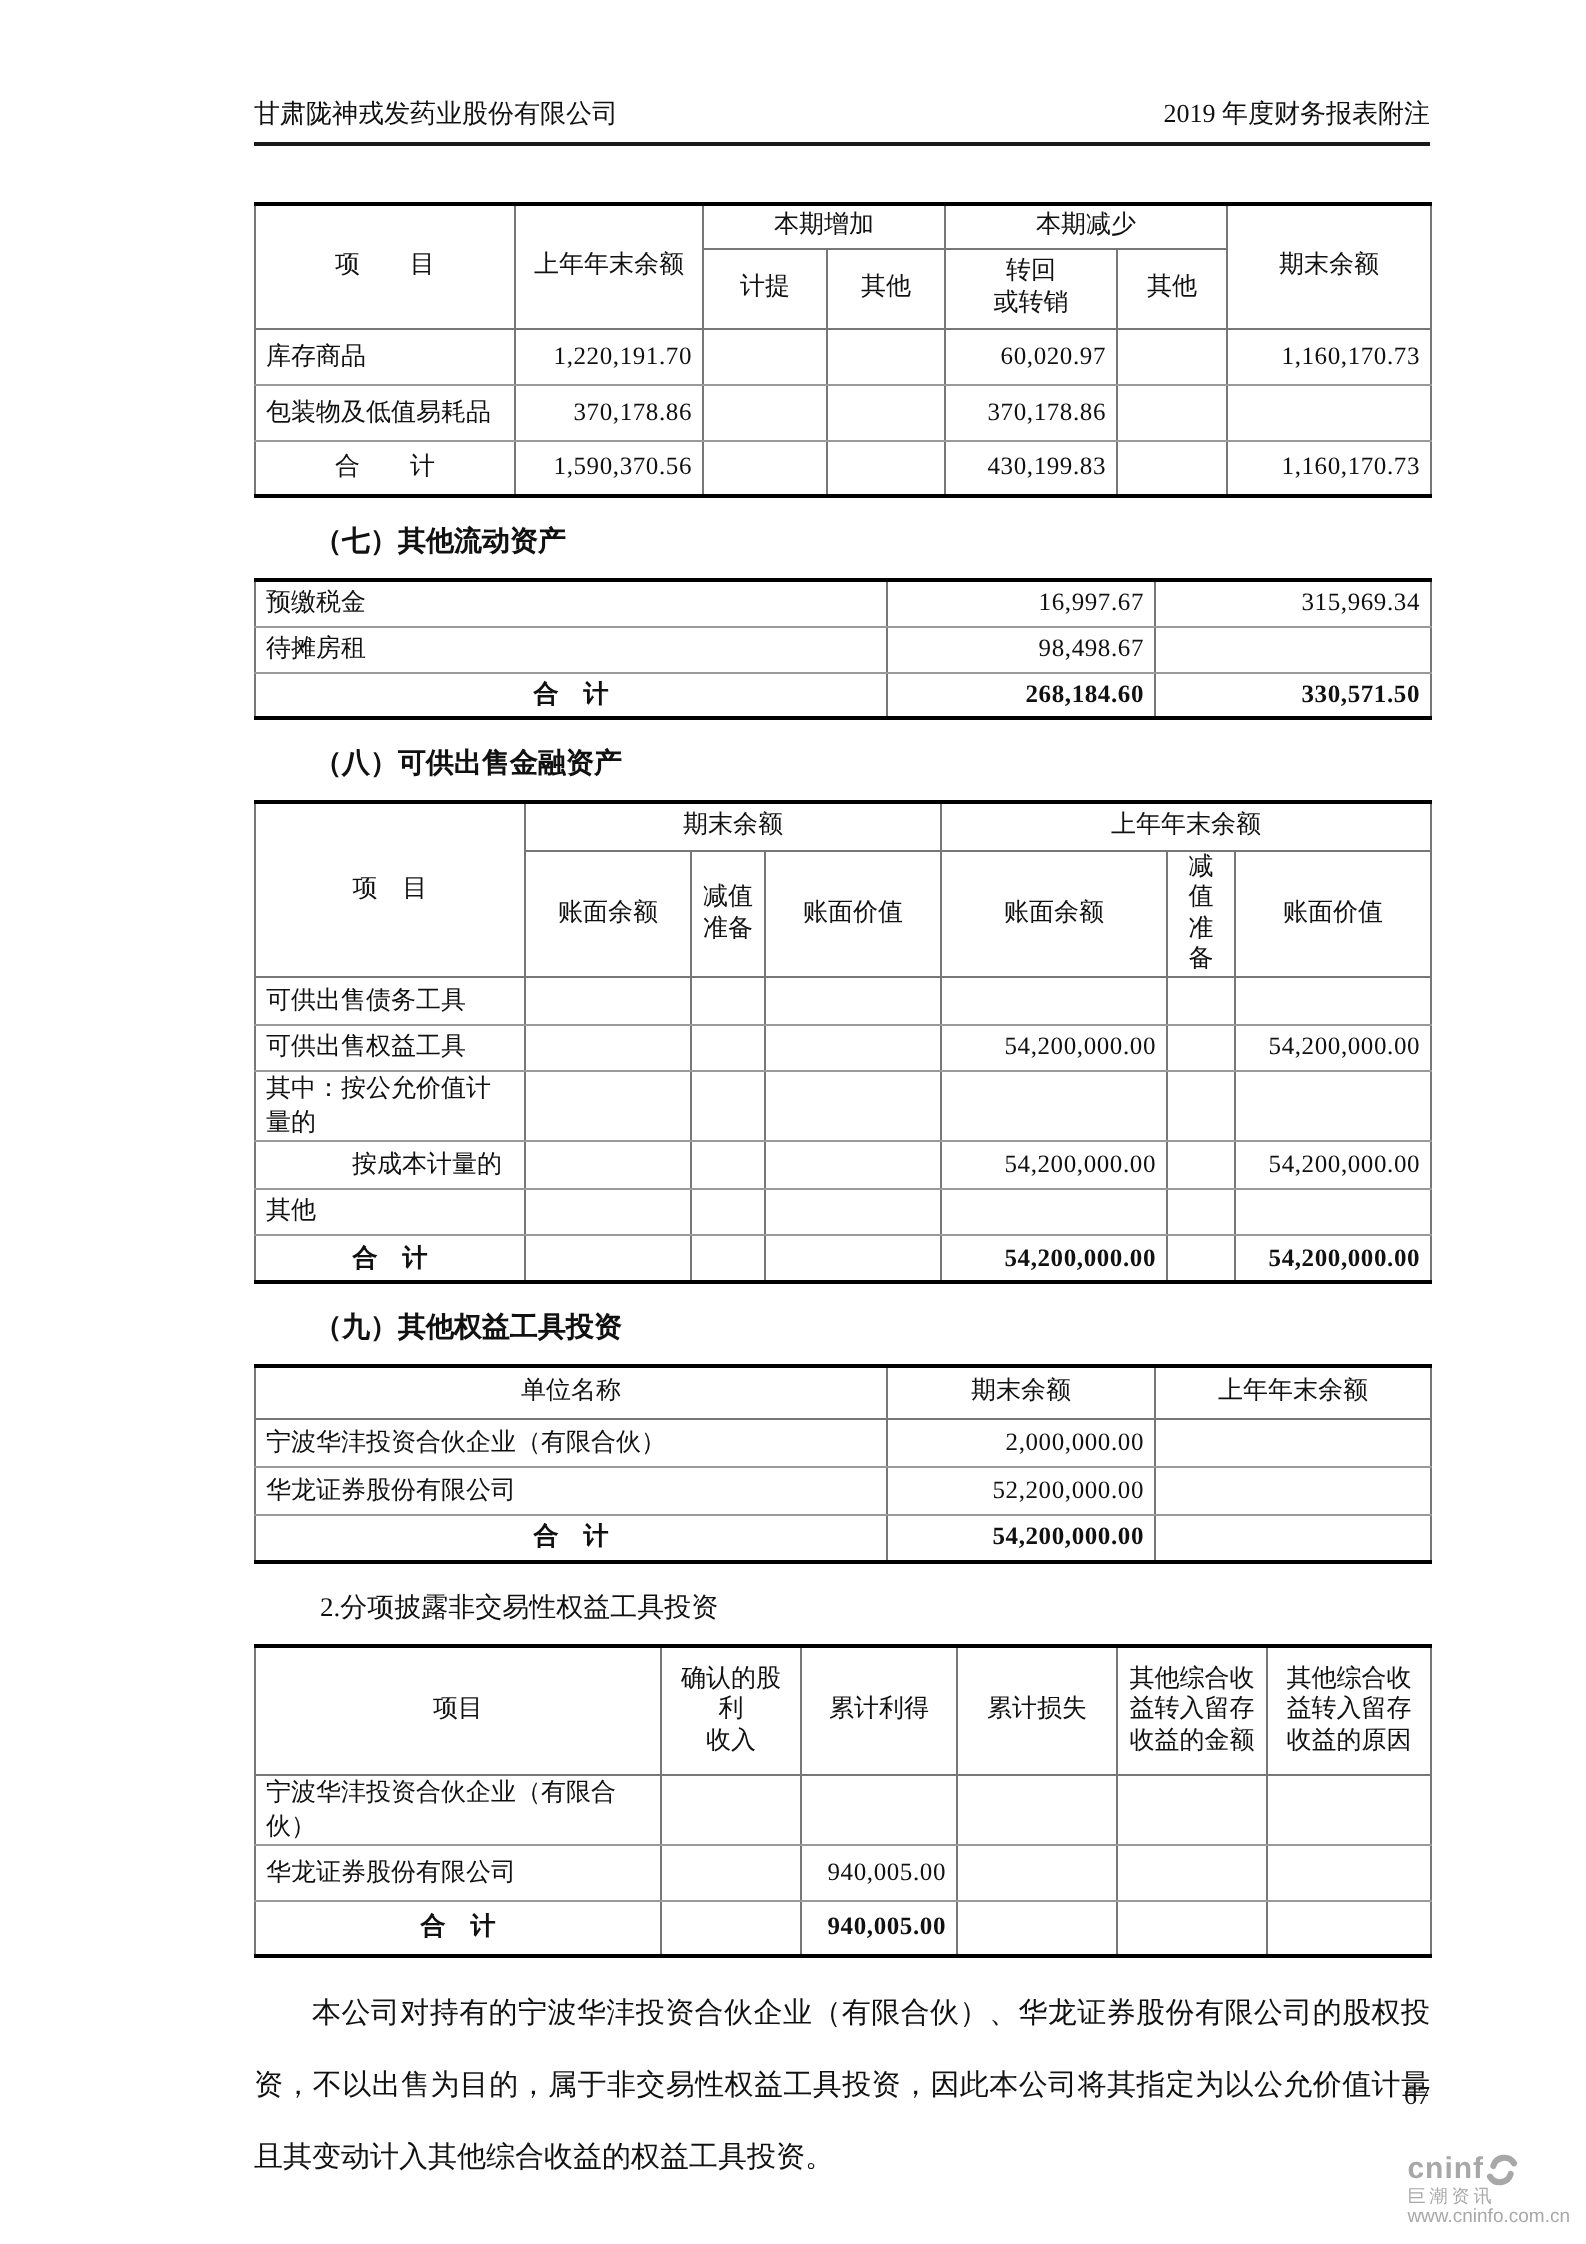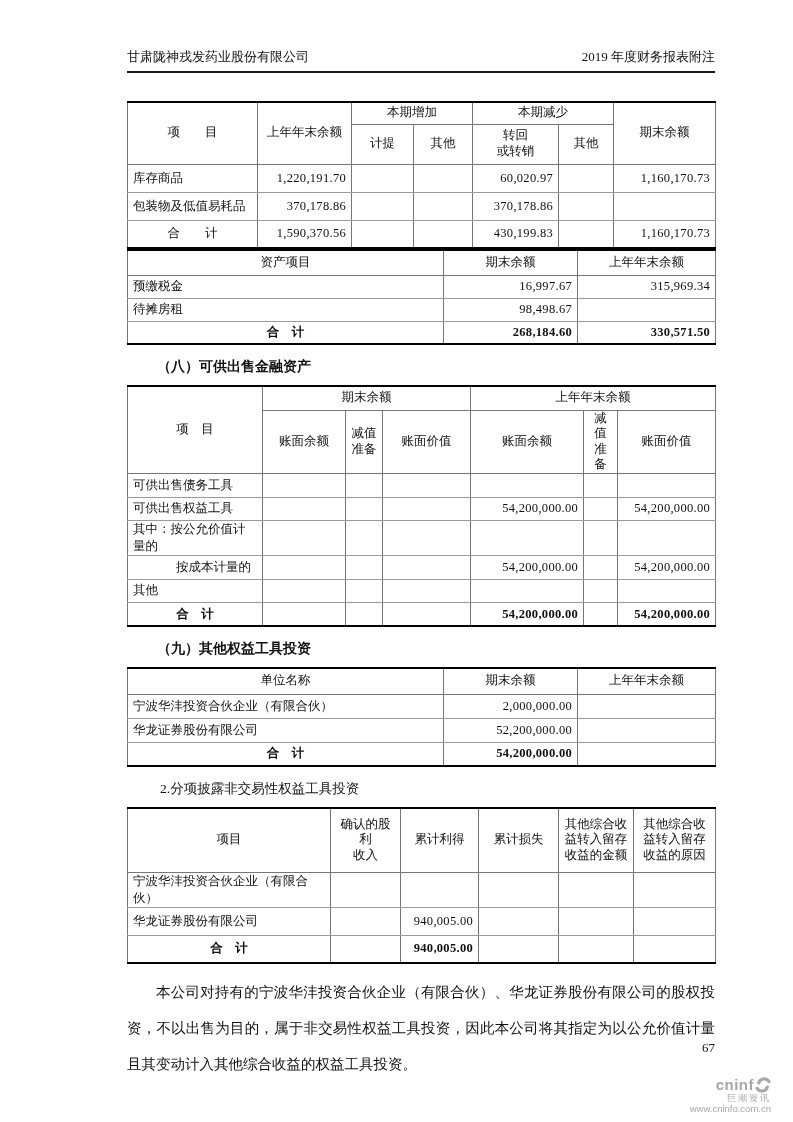--- a/index.html
+++ b/index.html
@@ -33,21 +33,21 @@
   .t91 .dr td { height:24px; }
   .t92 .hr th { height:64px;margin-top:44px; }
   .t92 .dr td { height:28px; }
 
   .sec-title { font-weight:bold; font-size:14px; padding-left:30px; margin:13px 0 9px 0; }
   .sub-title { font-size:13.5px; padding-left:33px; margin:13px 0 9px 0; }
   .para { font-size:14.5px; line-height:36px; text-align:justify; text-indent:2em; margin-top:10px; }
 
   .page-num { position:absolute; left:127px; top:1040px; width:588px; text-align:right; font-size:13px; }
 
-  .footer-logo { position:absolute; right:22px; bottom:8px; text-align:right; color:#a8a8a8;
+  .footer-logo { position:absolute; right:8px; bottom:8px; text-align:left; color:#a8a8a8;
                  font-family:"Liberation Sans","DejaVu Sans",sans-serif; line-height:1.1; }
   .footer-logo .brand { font-size:15px; font-weight:bold; letter-spacing:0.5px; display:inline-flex; align-items:center; }
   .footer-logo .cn { font-size:9px; letter-spacing:2px; }
   .footer-logo .url { font-size:9.5px; }
 </style>
 </head>
 <body>
 
 <div class="page">
   <div class="content">
@@ -105,32 +105,28 @@
         <td class="num">1,590,370.56</td>
         <td class="num"></td>
         <td class="num"></td>
         <td class="num">430,199.83</td>
         <td class="num"></td>
         <td class="num">1,160,170.73</td>
       </tr>
     </tbody>
       </table>
 
+    <div class="sec-title">（七）其他流动资产</div>
     <table class="t7">
       <colgroup>
           <col style="width:316px">
           <col style="width:134px">
           <col style="width:138px">
         </colgroup>
       <tbody>
-          <tr class="hr">
-        <th>资产项目</th>
-        <th>期末余额</th>
-        <th>上年年末余额</th>
-      </tr>
       <tr class="dr">
         <td class="lbl">预缴税金</td>
         <td class="num">16,997.67</td>
         <td class="num">315,969.34</td>
       </tr>
       <tr class="dr">
         <td class="lbl">待摊房租</td>
         <td class="num">98,498.67</td>
         <td class="num"></td>
       </tr>

